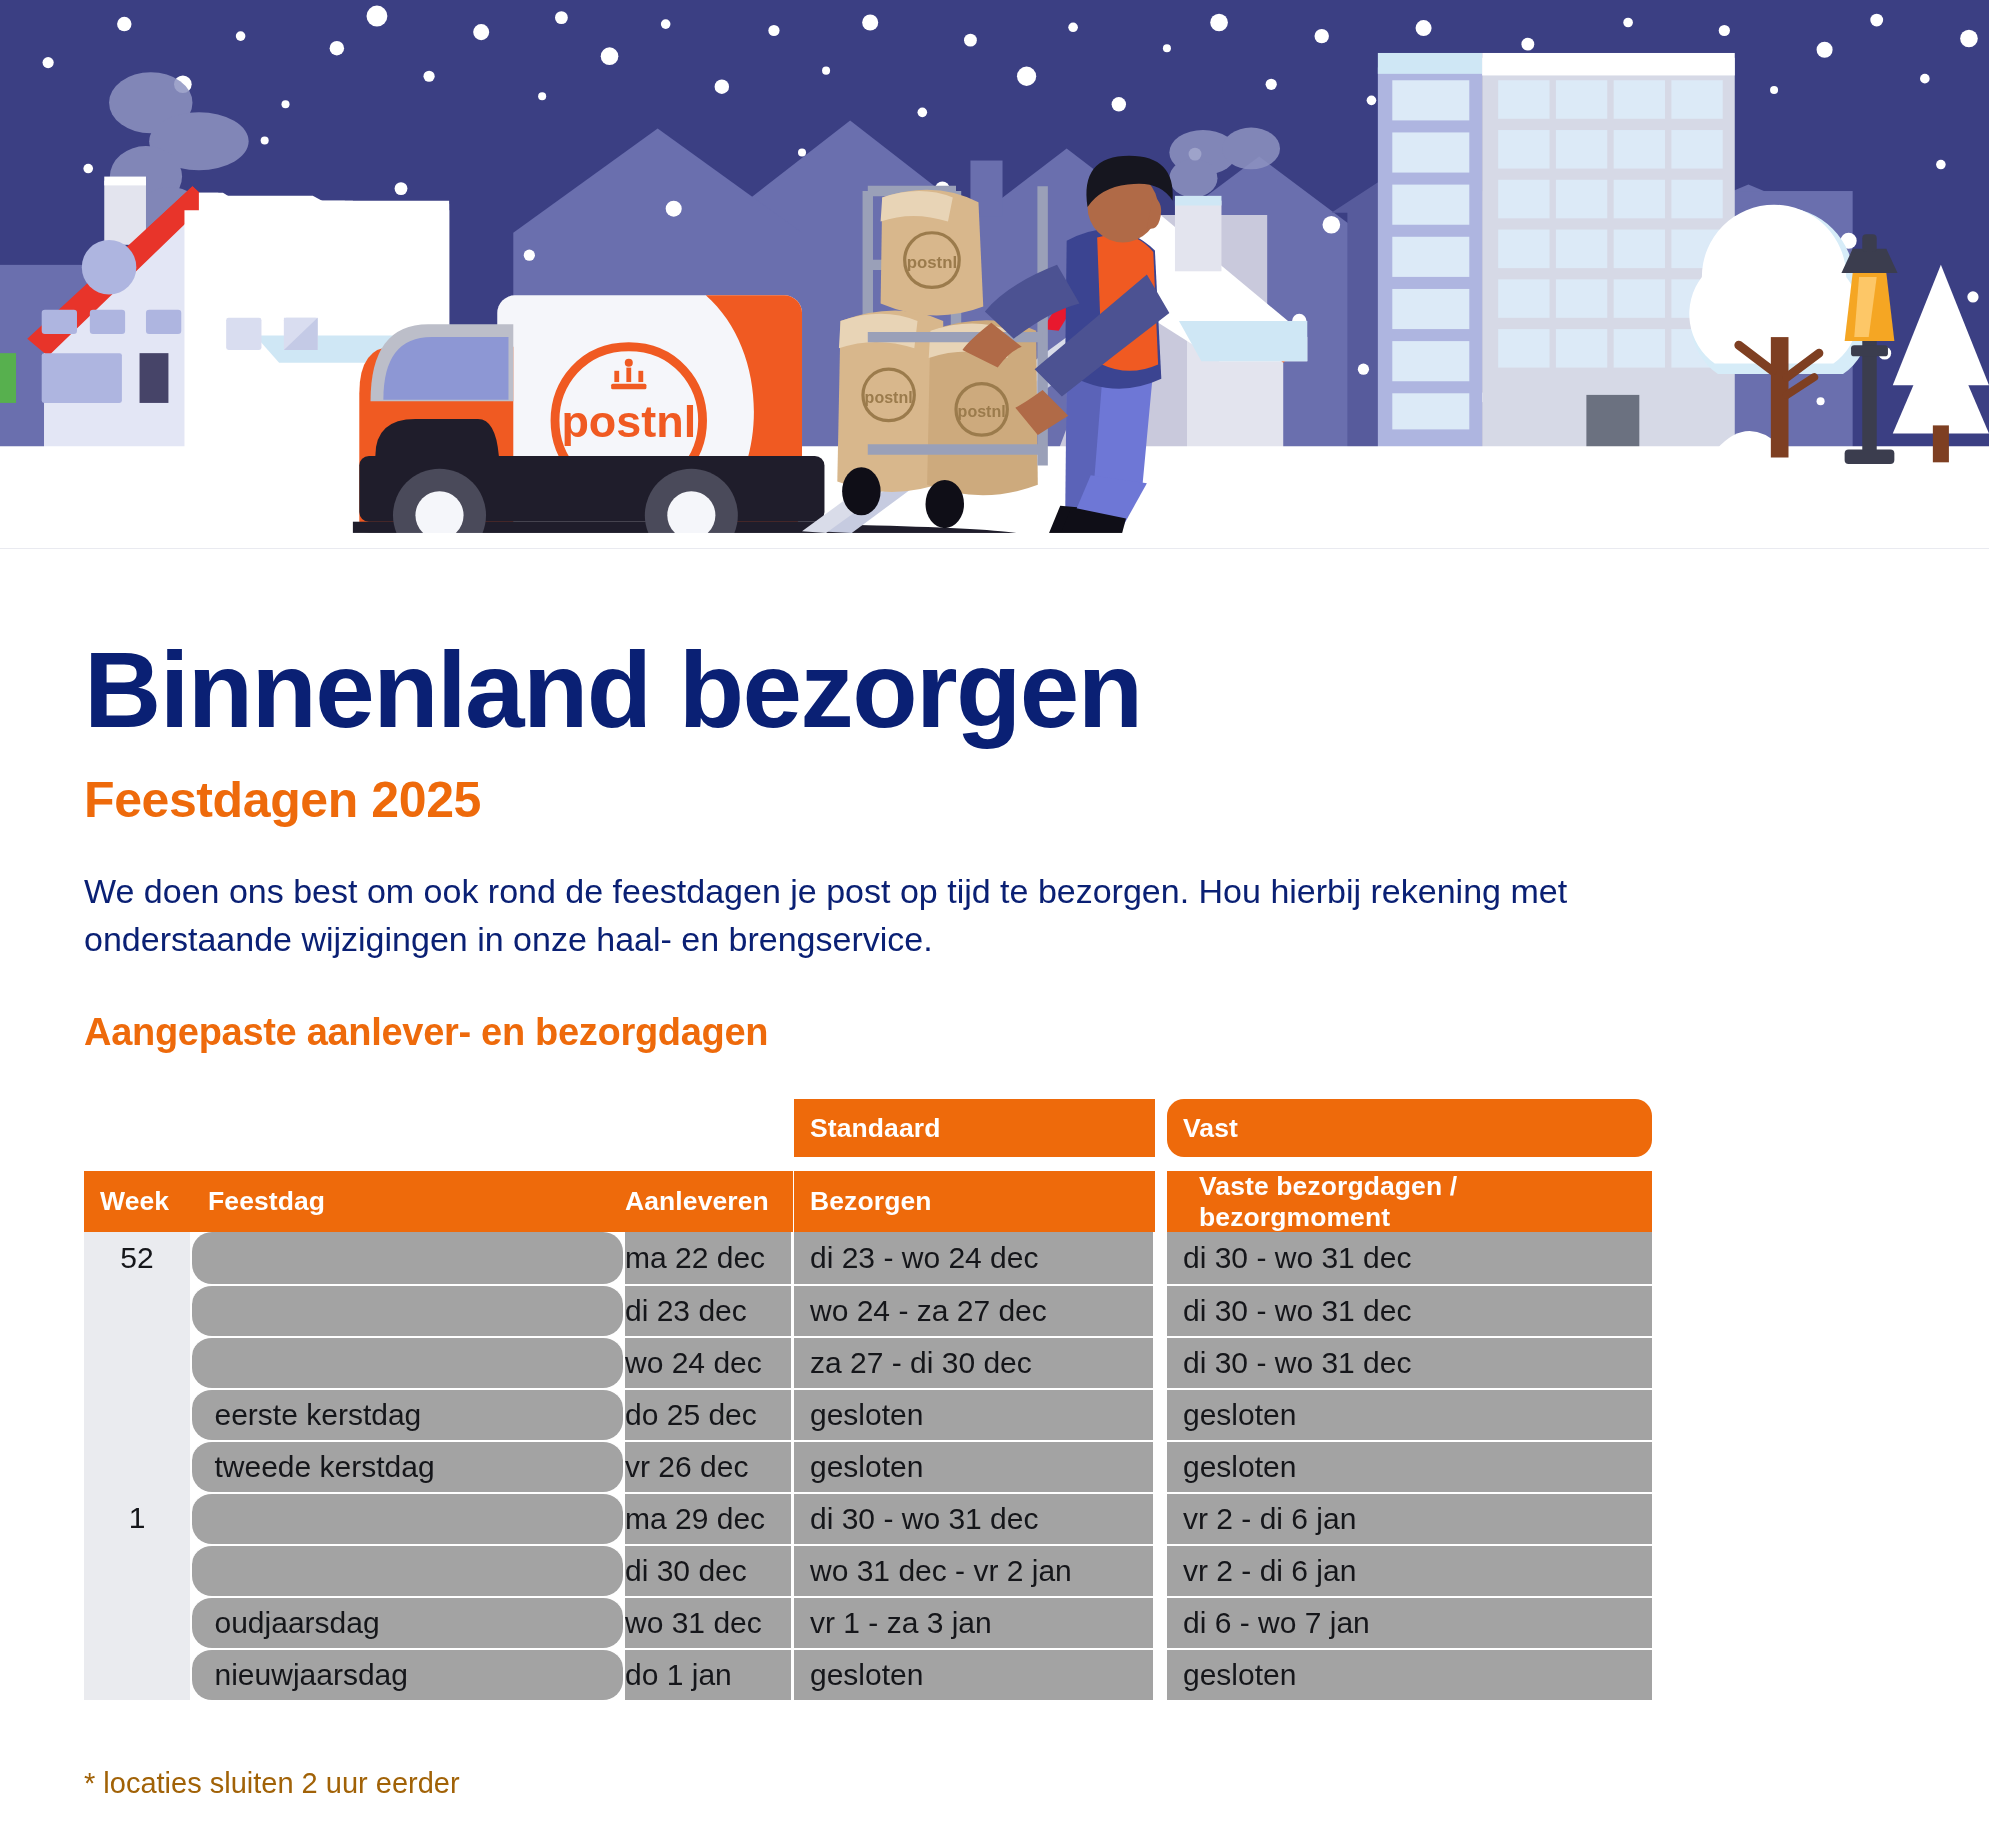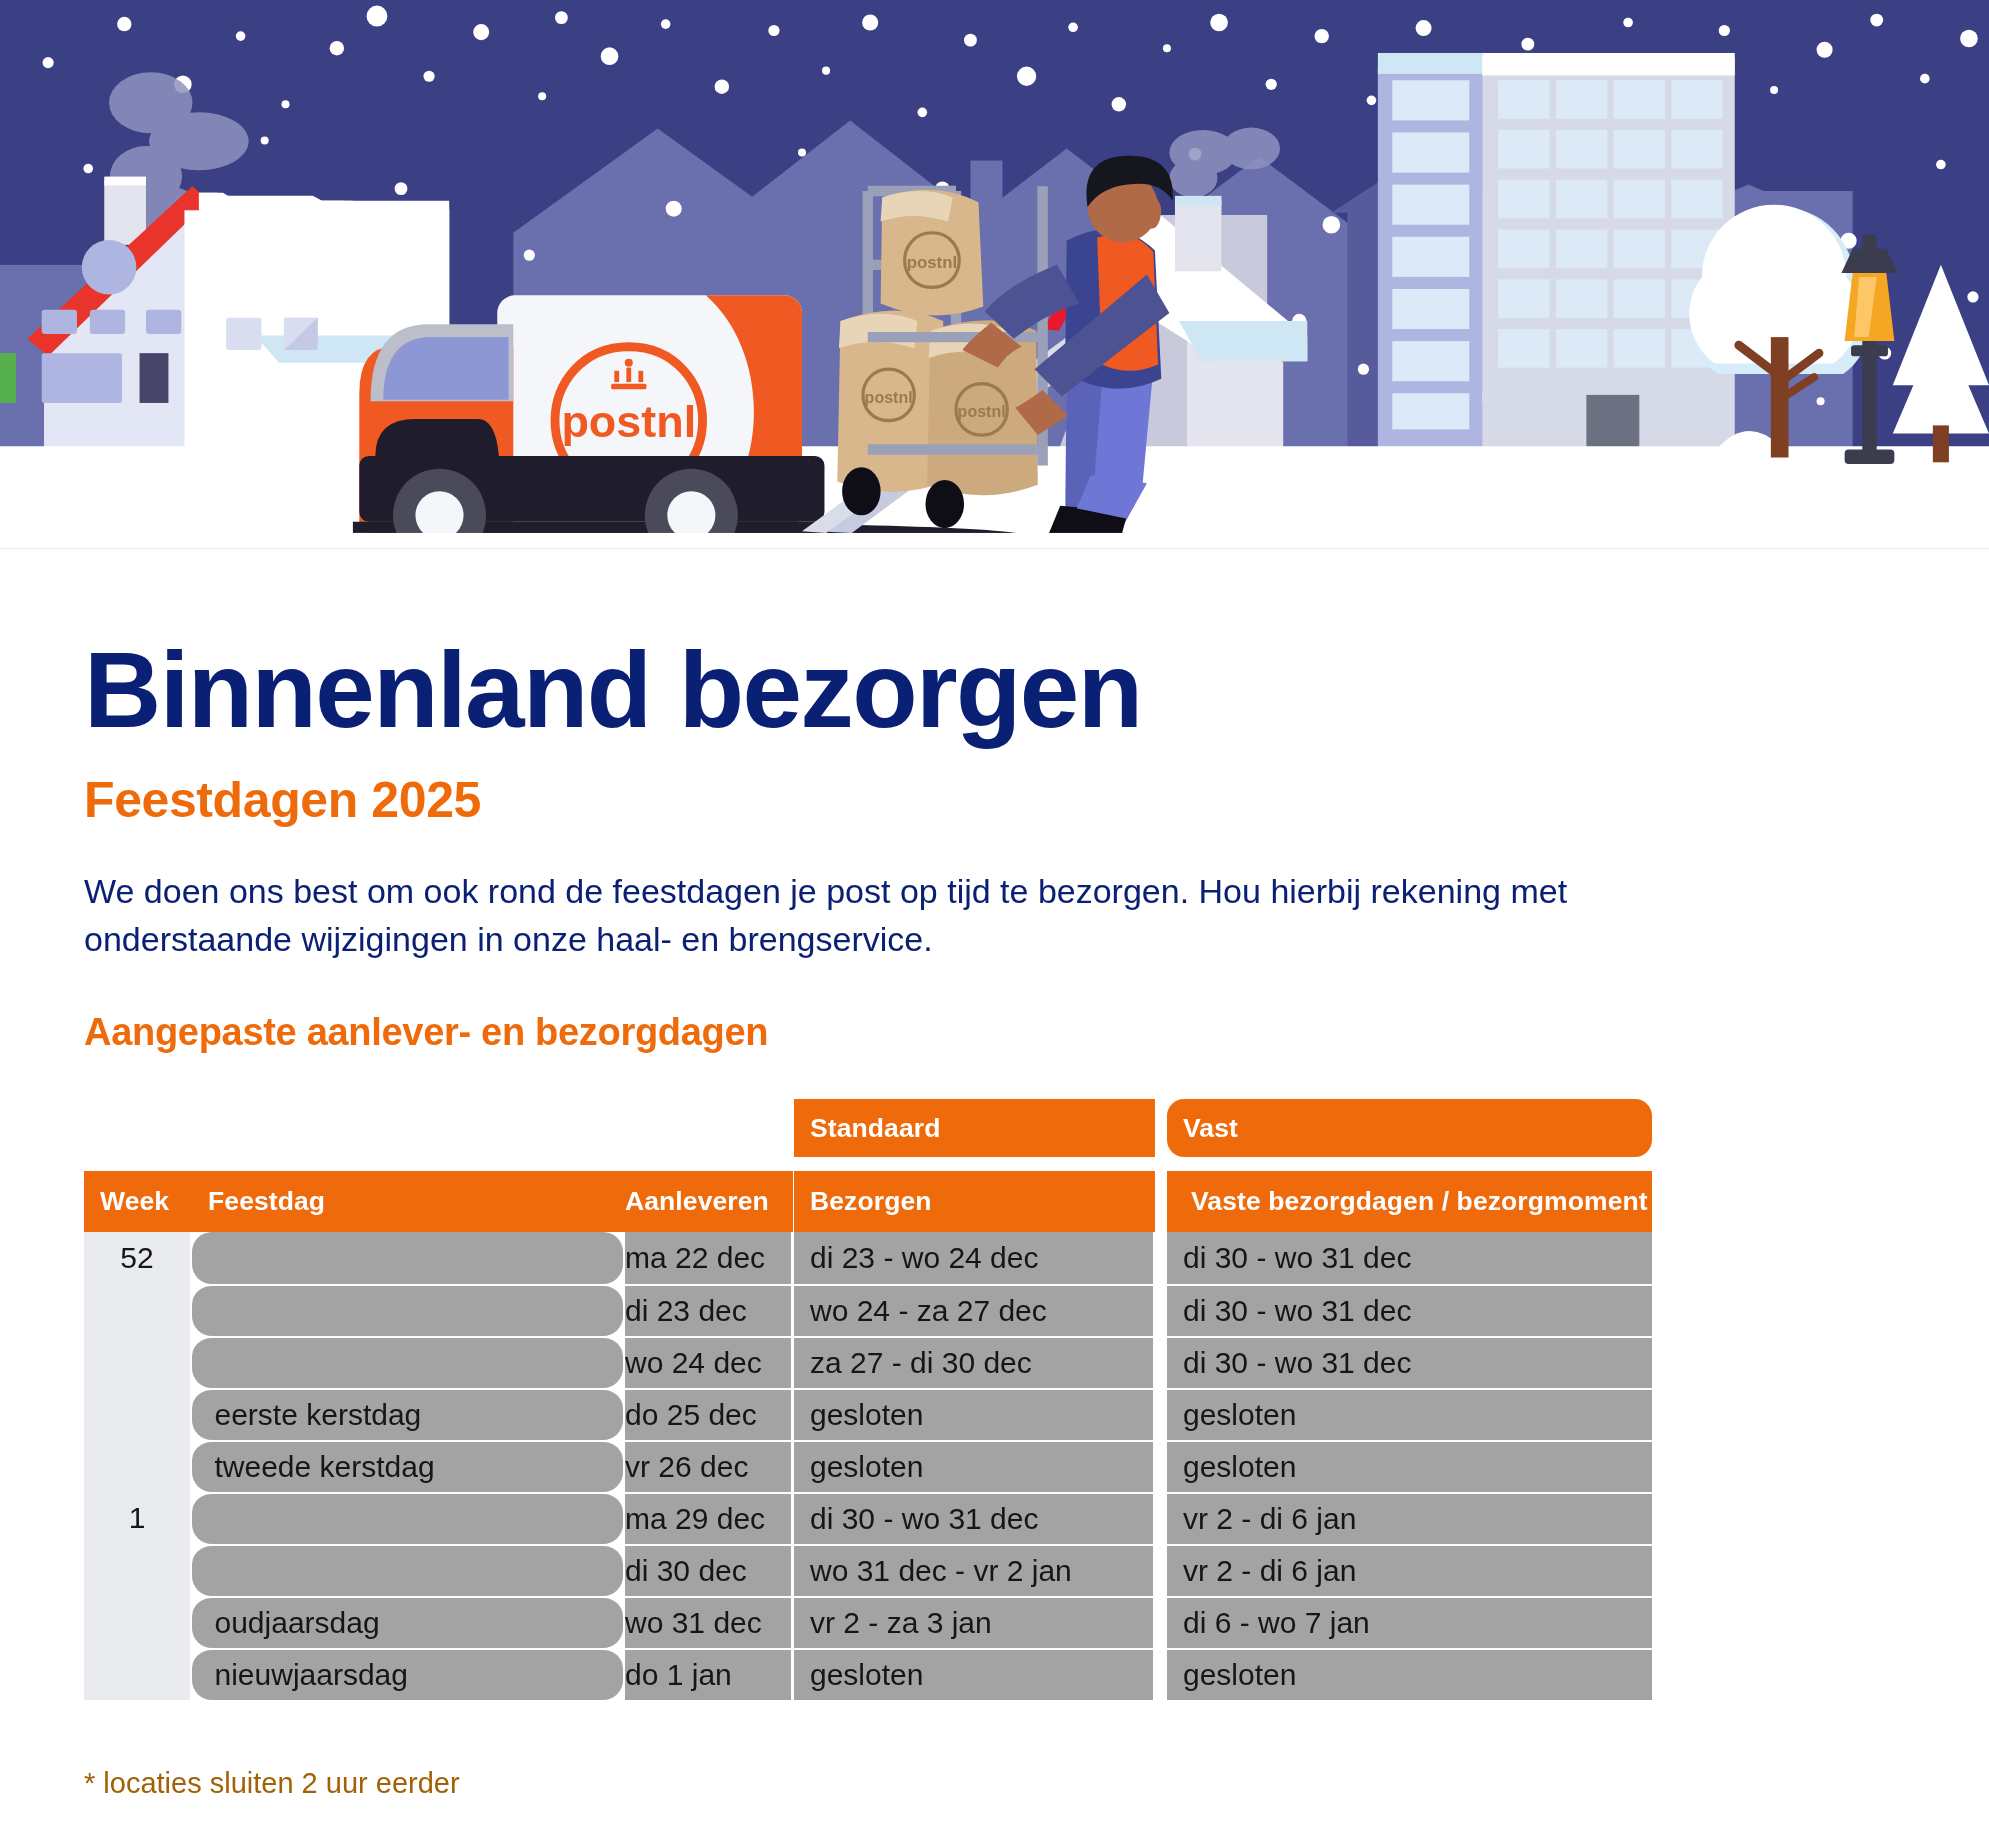--- a/index.html
+++ b/index.html
@@ -114,21 +114,21 @@
     font-size: 26.5px;
     font-weight: 700;
     display: flex;
     align-items: center;
     letter-spacing: 0.1px;
   }
   .hc-week   { left: 0px;    width: 108px; padding-left: 16px; }
   .hc-feest  { left: 108px;  width: 433px; padding-left: 16px; }
   .hc-aanlev { left: 541px;  width: 168px; padding-left: 0px; }
   .hc-bez    { left: 710px;  width: 361px; padding-left: 16px; }
-  .hc-vaste  { left: 1083px; width: 485px; padding-left: 24px; }
+  .hc-vaste  { left: 1083px; width: 485px; padding-left: 32px; }
 
   
   .body-rows {
     position: absolute;
     left: 0; top: 133px;
     width: 1837px;
   }
   .trow {
     position: relative;
     height: 52px;
@@ -564,21 +564,21 @@
           <div class="cell c-week" style="border-top: 0px;"></div>
           <div class="cell c-feest"></div>
           <div class="cell c-aanlev">di 30 dec</div>
           <div class="cell c-bez">wo 31 dec - vr 2 jan</div>
           <div class="cell c-vaste">vr 2 - di 6 jan</div>
         </div>
         <div class="trow">
           <div class="cell c-week" style="border-top: 0px;"></div>
           <div class="cell c-feest">oudjaarsdag</div>
           <div class="cell c-aanlev">wo 31 dec</div>
-          <div class="cell c-bez">vr 2 - za 3 jan</div>
+          <div class="cell c-bez">vr 1 - za 3 jan</div>
           <div class="cell c-vaste">di 6 - wo 7 jan</div>
         </div>
         <div class="trow">
           <div class="cell c-week" style="border-top: 0px;"></div>
           <div class="cell c-feest">nieuwjaarsdag</div>
           <div class="cell c-aanlev">do 1 jan</div>
           <div class="cell c-bez">gesloten</div>
           <div class="cell c-vaste">gesloten</div>
         </div>
       </div>

